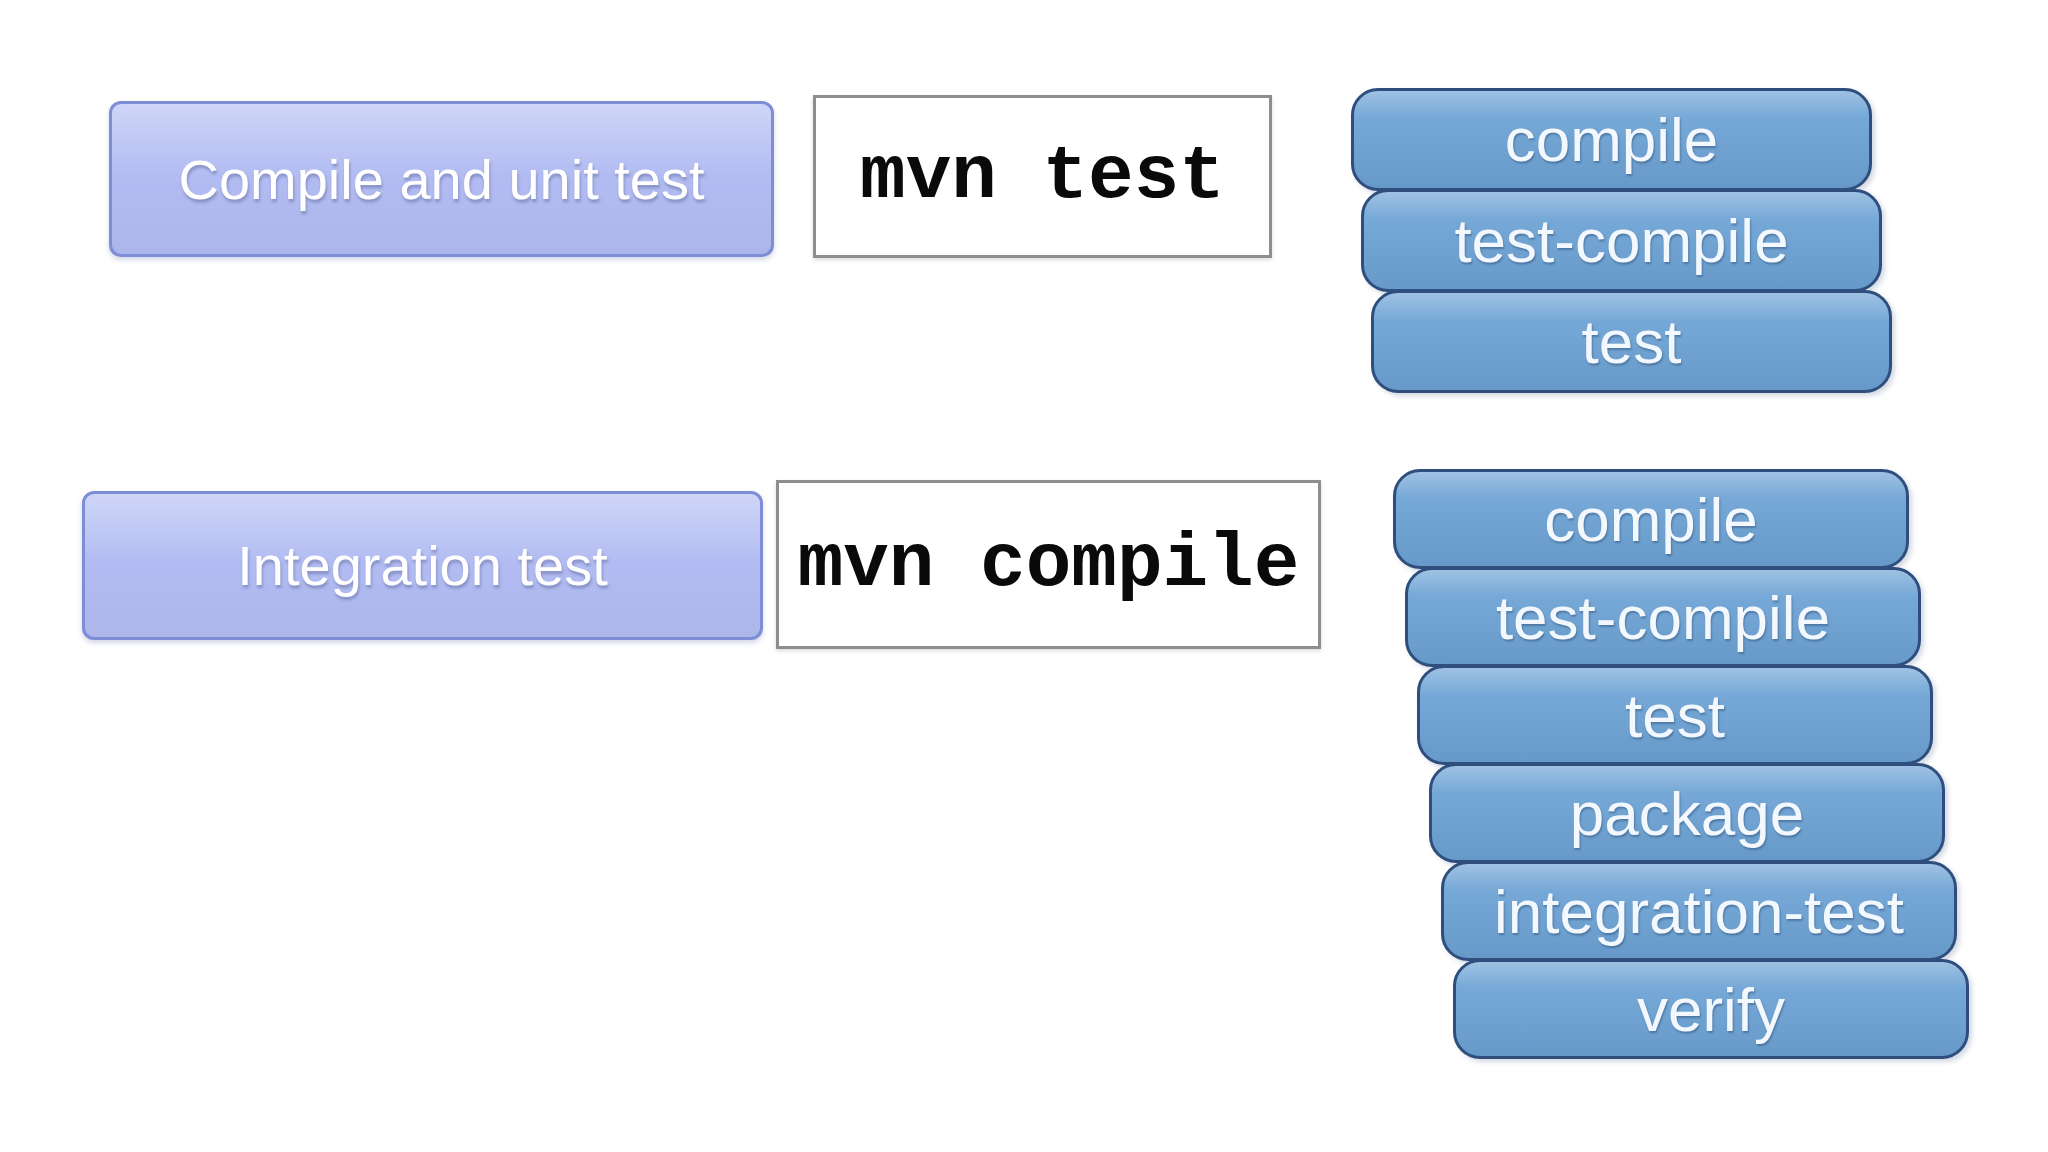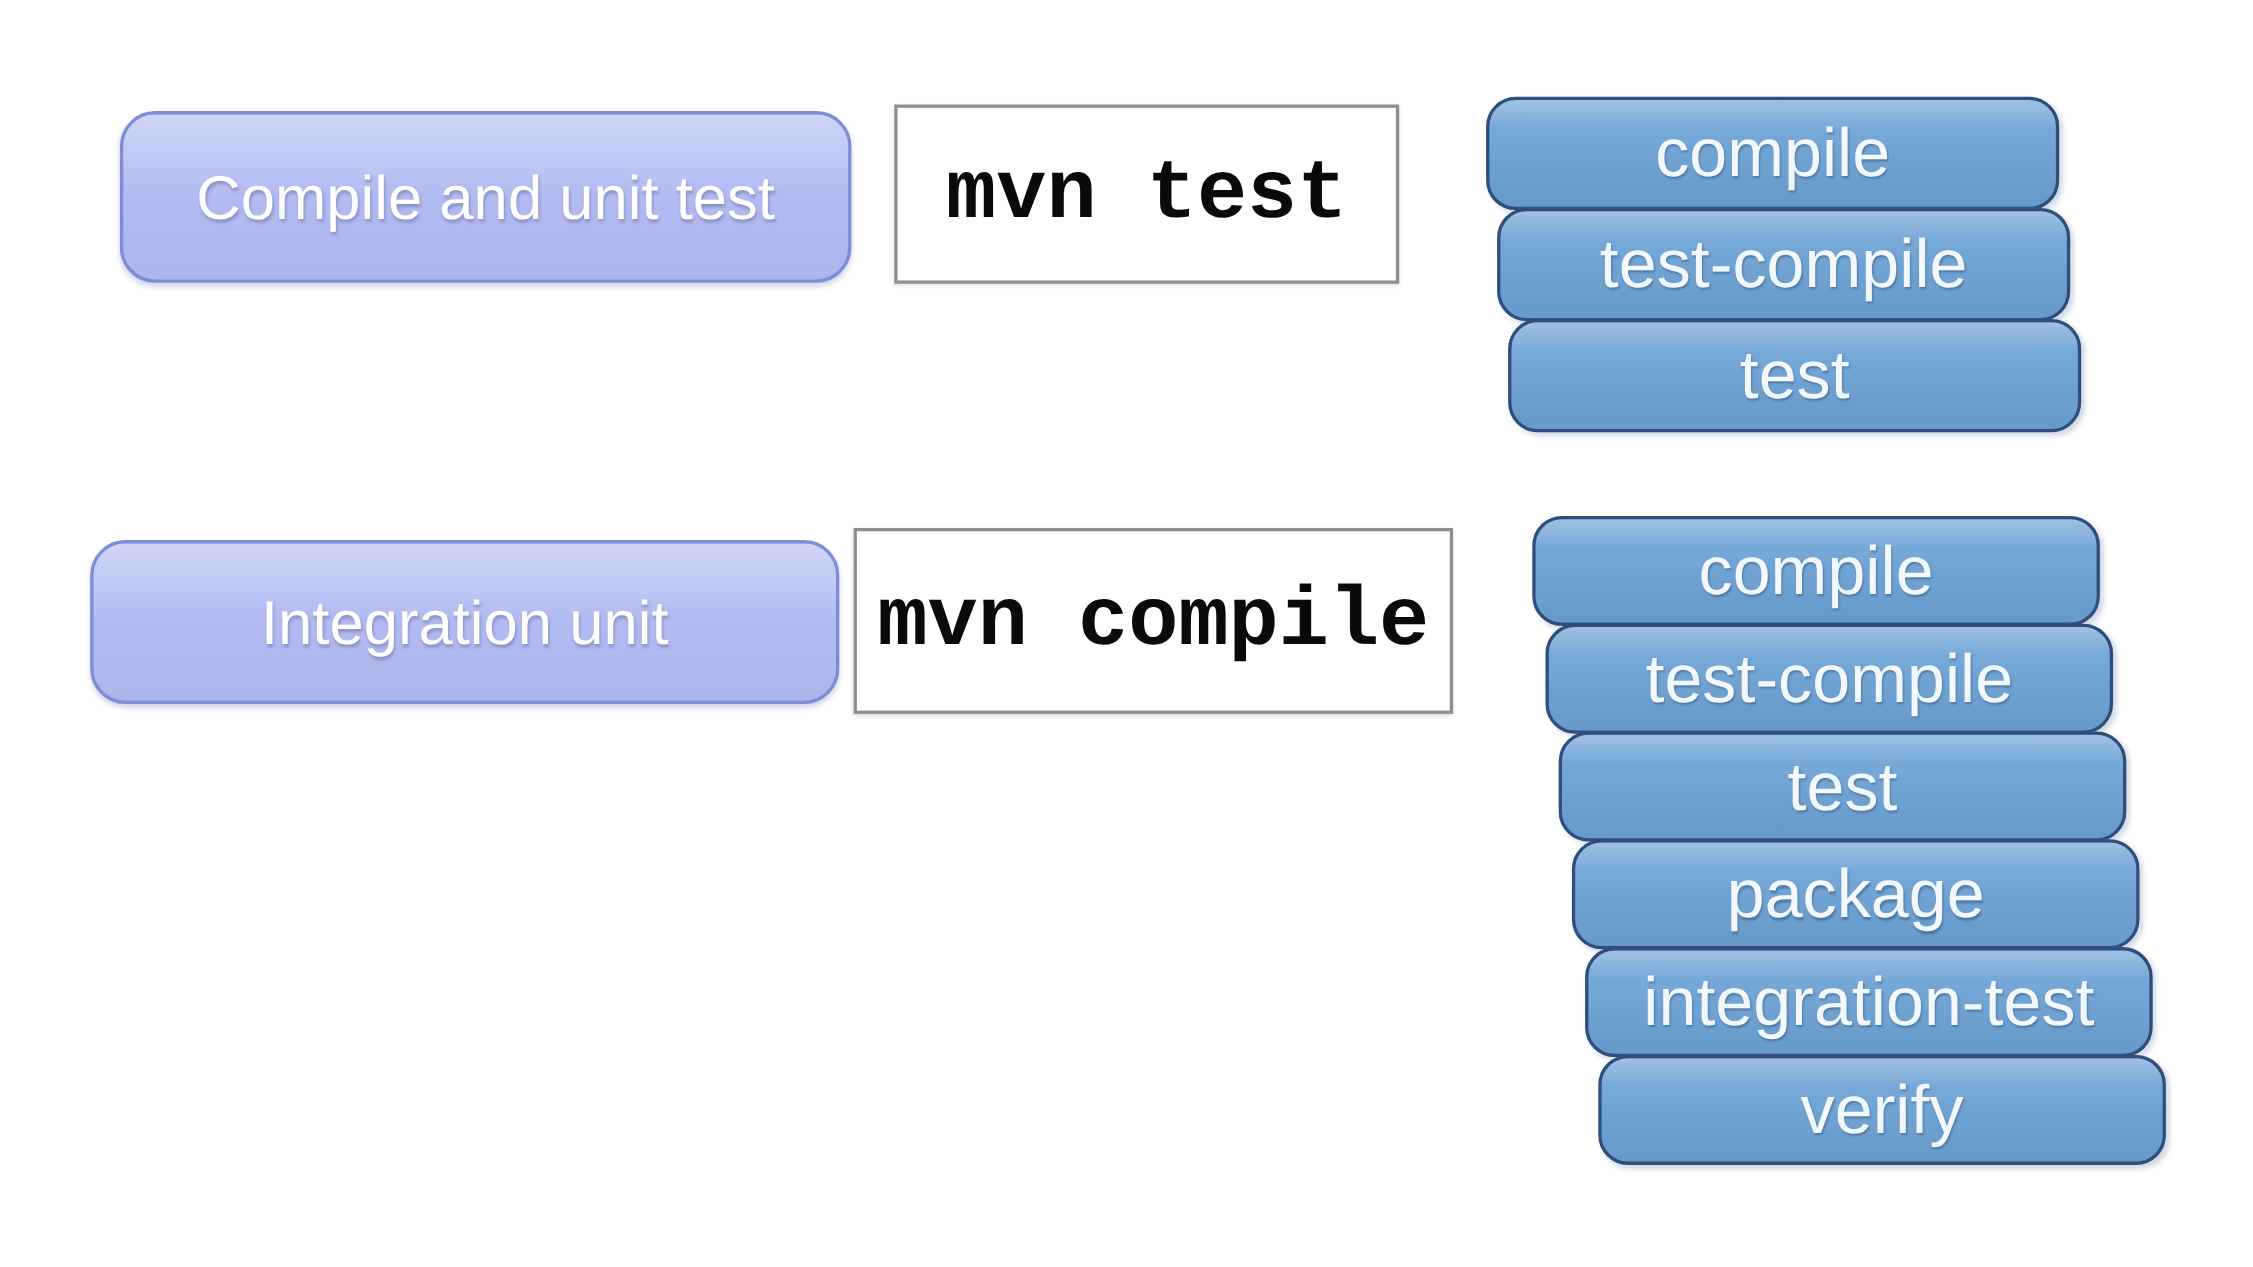--- a/index.html
+++ b/index.html
@@ -18,21 +18,21 @@
     justify-content: center;
     box-sizing: border-box;
     text-align: center;
   }
   
   .label-box {
     background:
       linear-gradient(180deg, rgba(255,255,255,0.38) 0%, rgba(255,255,255,0.0) 48%, rgba(0,0,0,0.03) 100%),
       var(--lavender-fill, #b2bcf2);
     border: 3px solid var(--lavender-border, #7e8ed6);
-    border-radius: 32px;
+    border-radius: 12px;
     color: var(--label-text, #ffffff);
     font-size: 56px;
     text-shadow: 1px 3px 3px rgba(105,115,165,0.60);
     box-shadow: 0 3px 5px rgba(160,168,205,0.45);
   }
   
   .cmd-box {
     background: var(--command-fill, #ffffff);
     border: 3px solid var(--command-border, #8e8e8e);
     border-radius: 0;
@@ -84,21 +84,21 @@
     <div class="box label-box r1-label">Compile and unit test</div>
     <div class="box cmd-box r1-cmd">mvn test</div>
     <div class="stack row1-stack r1-stack">
         <div class="phase" style="margin-left: 0px;">compile</div>
         <div class="phase" style="margin-left: 10px;">test-compile</div>
         <div class="phase" style="margin-left: 20px;">test</div>
       </div>
   </div>
 
   <div class="row">
-    <div class="box label-box r2-label">Integration unit</div>
+    <div class="box label-box r2-label">Integration test</div>
     <div class="box cmd-box r2-cmd">mvn compile</div>
     <div class="stack row2-stack r2-stack">
         <div class="phase" style="margin-left: 0px;">compile</div>
         <div class="phase" style="margin-left: 12px;">test-compile</div>
         <div class="phase" style="margin-left: 24px;">test</div>
         <div class="phase" style="margin-left: 36px;">package</div>
         <div class="phase" style="margin-left: 48px;">integration-test</div>
         <div class="phase" style="margin-left: 60px;">verify</div>
       </div>
   </div>

